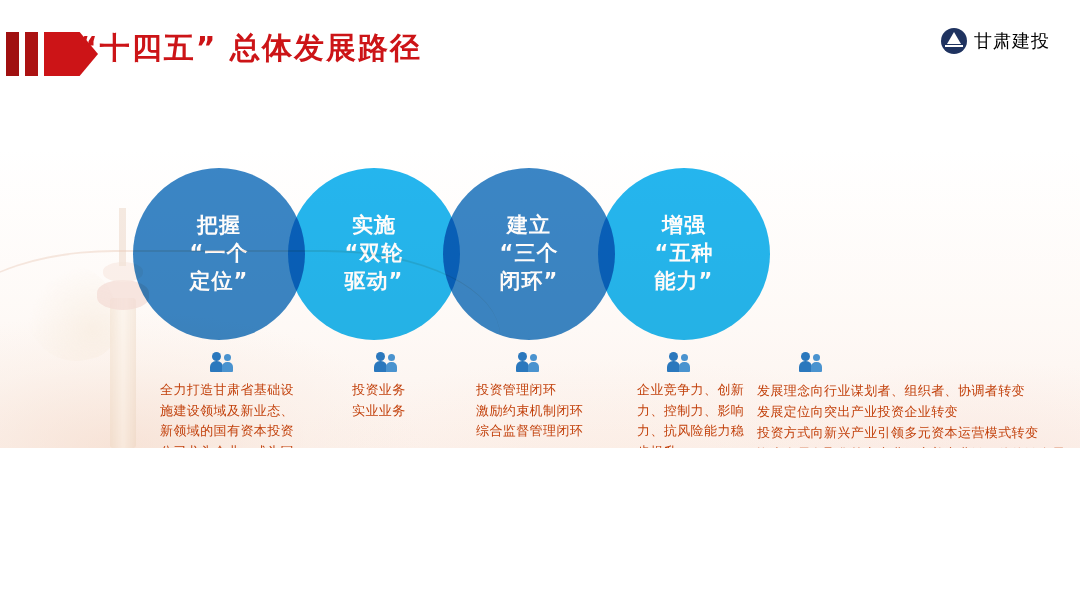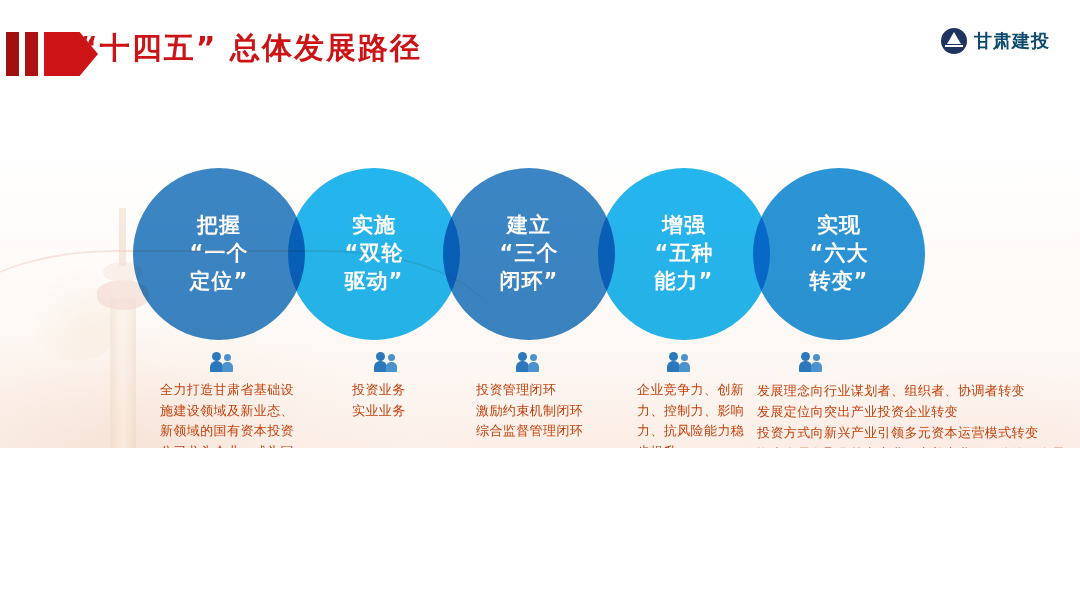--- a/index.html
+++ b/index.html
@@ -137,22 +137,22 @@
   }
   .brand-mark::after {
     content: "";
     position: absolute;
     left: 4px; bottom: 7px;
     width: 18px; height: 2.5px;
     background: #ffffff;
   }
   .brand-name {
     font-size: 18px;
-    font-weight: bold;
-    color: #0c4a6e;
+    font-weight: normal;
+    color: #000000;
     letter-spacing: 1px;
     white-space: nowrap;
   }
 
   
   .circles {
     position: absolute;
     left: 0; top: 168px;
     width: 1080px; height: 172px;
   }
@@ -286,25 +286,20 @@
       <div class="cline">“三个</div>
       <div class="cline">闭环”</div>
     </div>
 
     <div class="circle c4">
       <div class="cline">增强</div>
       <div class="cline">“五种</div>
       <div class="cline">能力”</div>
     </div>
 
-    <div class="circle c5">
-      <div class="cline">实现</div>
-      <div class="cline">“六大</div>
-      <div class="cline">转变”</div>
-    </div>
 
   </div>
 
   <div class="captions">
 
     <div class="cap cap1">
       <div class="cap-icon">
         <div class="p-big-head"></div>
           <div class="p-big-body"></div>
         <div class="p-sm-head"></div>

